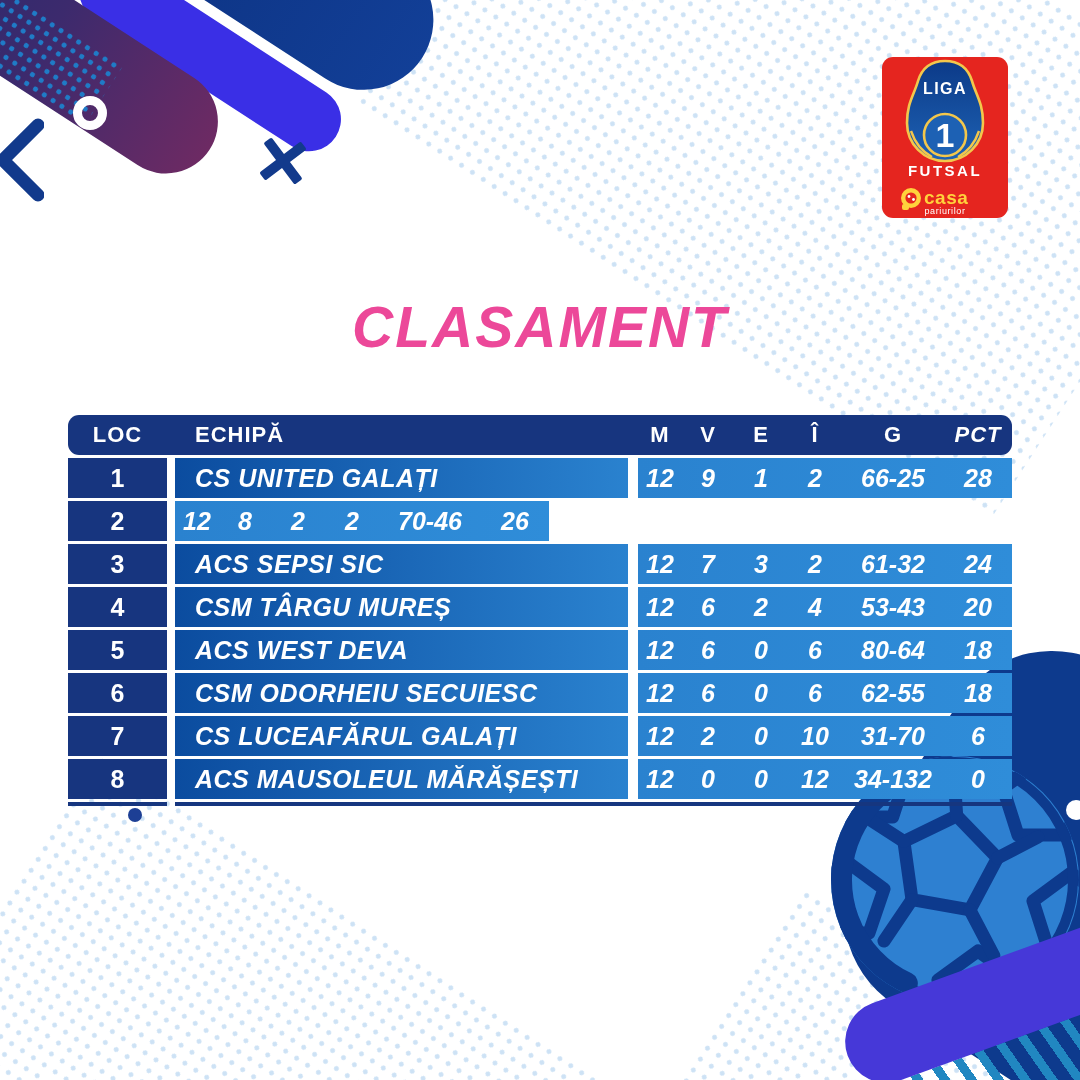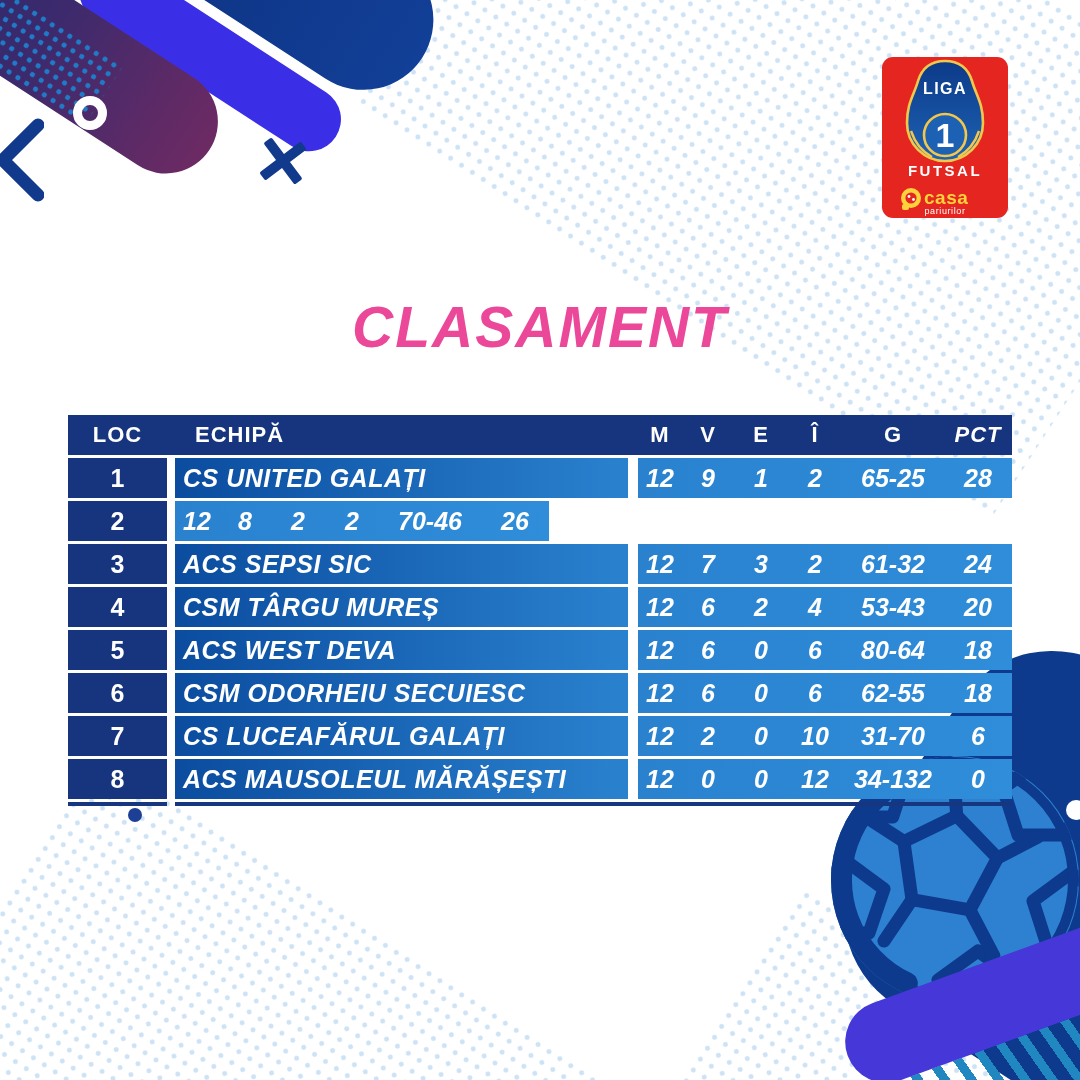--- a/index.html
+++ b/index.html
@@ -51,32 +51,32 @@
   .badge{position:absolute;left:882px;top:57px;width:126px;height:161px;z-index:10;}
 
   
   .title{position:absolute;left:0;top:294px;width:100%;text-align:center;
       font-size:57px;font-weight:700;font-style:italic;letter-spacing:2px;
       color:#ec4899;z-index:10;}
 
   
   .table{position:absolute;left:68px;top:415px;width:944px;z-index:10;color:#fff;}
   .thead{display:flex;align-items:center;height:40px;background:#17357f;margin-bottom:3px;
-      font-size:22px;font-weight:700;letter-spacing:1px;}
+      font-size:22px;font-weight:700;letter-spacing:1px;border-radius:11px;}
   .h-loc{width:99px;text-align:center;}
   .sp8{width:8px;}.sp10{width:10px;}
   .h-team{width:453px;padding-left:20px;}
   .statgrp{display:flex;width:374px;}
   .col-m{width:44px;}.col-v{width:52px;}.col-e{width:54px;}.col-i{width:54px;}
   .col-g{width:102px;}.col-pct{width:68px;font-style:italic;}
   .statgrp span{text-align:center;}
   .trow{display:flex;height:40px;margin-bottom:3px;font-size:25px;font-weight:700;}
   .cell{display:flex;align-items:center;}
   .cell-loc{width:99px;justify-content:center;background:#17357f;margin-right:8px;}
-  .cell-team{width:453px;padding-left:8px;background:linear-gradient(90deg,#0b4c9f,#2a82cf);
+  .cell-team{width:453px;padding-left:20px;background:linear-gradient(90deg,#0b4c9f,#2a82cf);
       margin-right:10px;font-style:italic;letter-spacing:.5px;white-space:nowrap;}
   .cell-stats{width:374px;background:linear-gradient(90deg,#2a82cf,#2f8dd9);font-style:italic;}
   .cell-stats span{text-align:center;}
   .underline{display:flex;margin-top:2px;}
   .underline .u1{width:99px;height:4px;background:#16367f;margin-right:8px;}
   .underline .u2{width:837px;height:4px;background:#16367f;}
 </style>
 </head>
 <body>
 
@@ -174,21 +174,21 @@
     </div>
     <div>
   <div class="trow">
     <div class="cell cell-loc">1</div>
     <div class="cell cell-team">CS UNITED GALAȚI</div>
     <div class="cell cell-stats statgrp">
       <span class="col-m">12</span>
       <span class="col-v">9</span>
       <span class="col-e">1</span>
       <span class="col-i">2</span>
-      <span class="col-g">65-25</span>
+      <span class="col-g">66-25</span>
       <span class="col-pct">28</span>
     </div>
   </div>
 
   <div class="trow">
     <div class="cell cell-loc">2</div>
     <div class="cell cell-stats statgrp">
       <span class="col-m">12</span>
       <span class="col-v">8</span>
       <span class="col-e">2</span>

